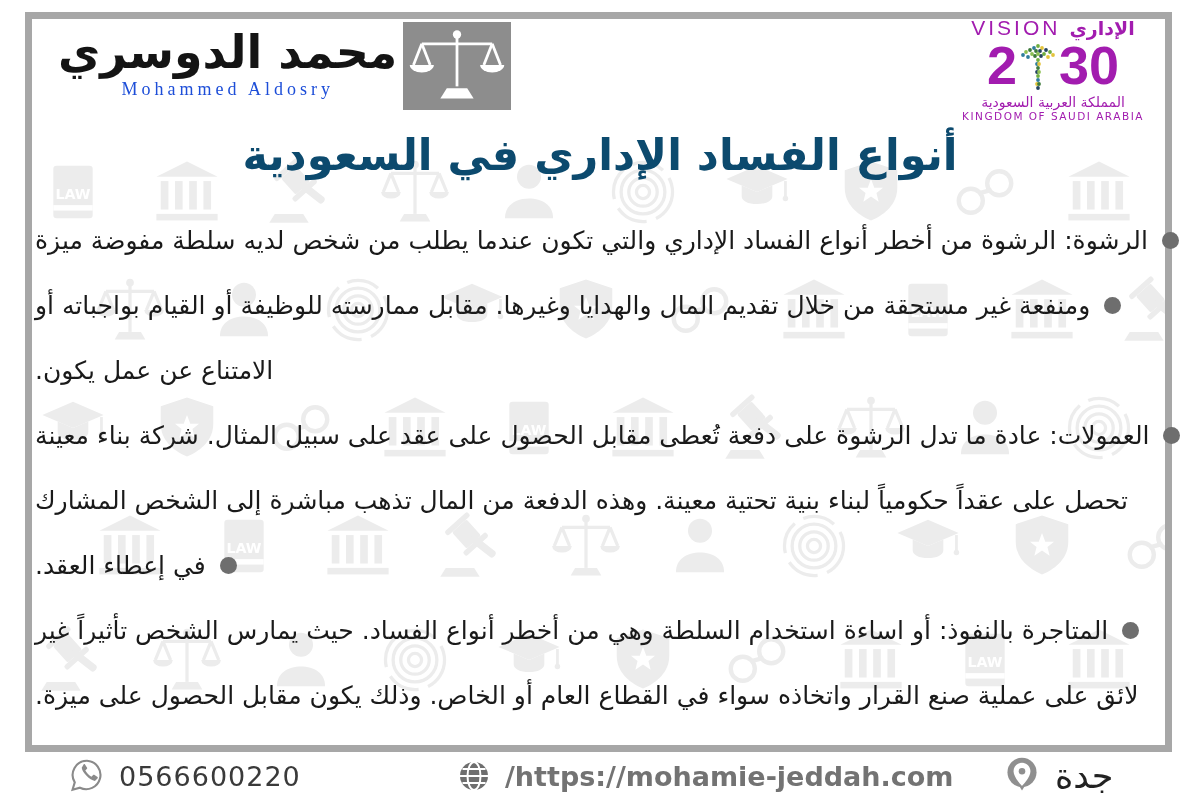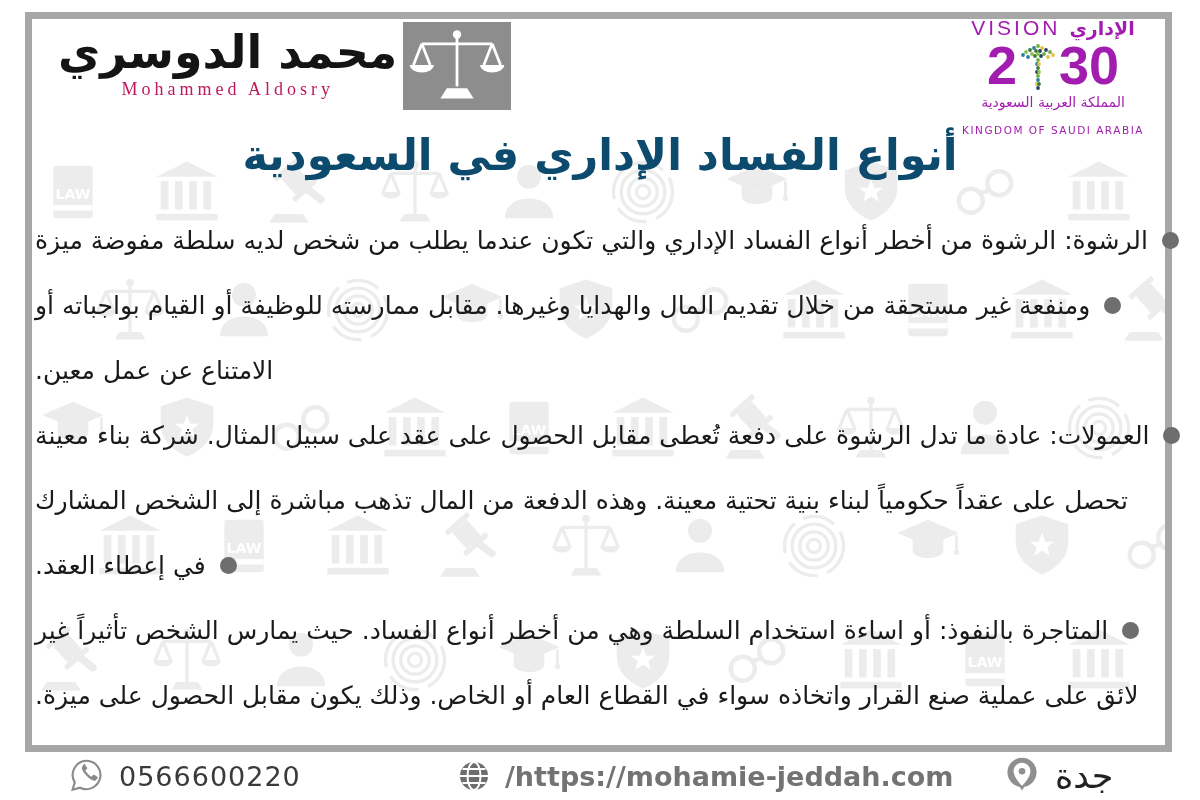--- a/index.html
+++ b/index.html
@@ -16,30 +16,30 @@
   
   .watermark {
     position:absolute; left:32px; top:19px; width:1133px; height:726px;
     overflow:hidden; z-index:1; pointer-events:none;
   }
   .watermark svg { position:absolute; fill:#ececec; }
   
   .brand { position:absolute; left:58px; top:22px; display:flex; align-items:flex-start; z-index:3; }
   .brand-text { text-align:center; padding-top:6px; }
   .brand-ar { font-size:46px; font-weight:bold; color:#141414; direction:rtl; line-height:1.05; white-space:nowrap; }
-  .brand-en { font-family:"Liberation Serif", serif; font-size:18px; letter-spacing:4px; color:#be185d; margin-top:3px; white-space:nowrap; }
+  .brand-en { font-family:"Liberation Serif", serif; font-size:18px; letter-spacing:4px; color:#1d4ed8; margin-top:3px; white-space:nowrap; }
   .brand-box { width:108px; height:88px; background:#8d8d8d; margin-left:6px; display:flex; align-items:center; justify-content:center; }
   .vision { position:absolute; right:52px; top:16px; width:190px; text-align:center; color:#a21caf; z-index:3; }
   .v-row1 { display:flex; justify-content:center; align-items:center; gap:9px; }
   .v-en-label { font-family:"Liberation Sans", sans-serif; font-size:21px; letter-spacing:3px; }
   .v-ar-label { font-size:19px; font-weight:bold; direction:rtl; }
   .v-row2 { display:flex; justify-content:center; align-items:center; gap:1px;
             font-family:"Liberation Sans", sans-serif; font-size:54px; font-weight:bold; line-height:0.85; margin-top:2px; }
   .v-country-ar { font-size:14px; direction:rtl; margin-top:4px; }
-  .v-country-en { font-size:10.5px; letter-spacing:1.5px; margin-top:14px; white-space:nowrap; }
+  .v-country-en { font-size:10.5px; letter-spacing:1.5px; margin-top:0; white-space:nowrap; }
   
   .title {
     position:absolute; left:0; top:130px; width:100%; text-align:center;
     font-size:43px; font-weight:bold; color:#0c4a6e; direction:rtl; z-index:3;
   }
   
   .body-text { position:absolute; left:35px; top:208px; width:1113px; z-index:3; }
   .b-row { height:65px; display:flex; align-items:center; direction:rtl;justify-content:flex-end; }
   .b-row.no-b { padding-right:31px; }
   .b-row.indented { padding-right:255px; }
@@ -357,21 +357,21 @@
   <div class="body-text" id="body-lines">
       <div class="b-row">
         <span class="bullet"></span>
         <span class="b-text">الرشوة: الرشوة من أخطر أنواع الفساد الإداري والتي تكون عندما يطلب من شخص لديه سلطة مفوضة ميزة</span>
       </div>
       <div class="b-row">
         <span class="bullet"></span>
         <span class="b-text">ومنفعة غير مستحقة من خلال تقديم المال والهدايا وغيرها. مقابل ممارسته للوظيفة أو القيام بواجباته أو</span>
       </div>
       <div class="b-row no-b indented">
-        <span class="b-text">الامتناع عن عمل معين.</span>
+        <span class="b-text">الامتناع عن عمل يكون.</span>
       </div>
       <div class="b-row">
         <span class="bullet"></span>
         <span class="b-text">العمولات: عادة ما تدل الرشوة على دفعة تُعطى مقابل الحصول على عقد على سبيل المثال. شركة بناء معينة</span>
       </div>
       <div class="b-row no-b">
         <span class="b-text">تحصل على عقداً حكومياً لبناء بنية تحتية معينة. وهذه الدفعة من المال تذهب مباشرة إلى الشخص المشارك</span>
       </div>
       <div class="b-row">
         <span class="bullet"></span>

